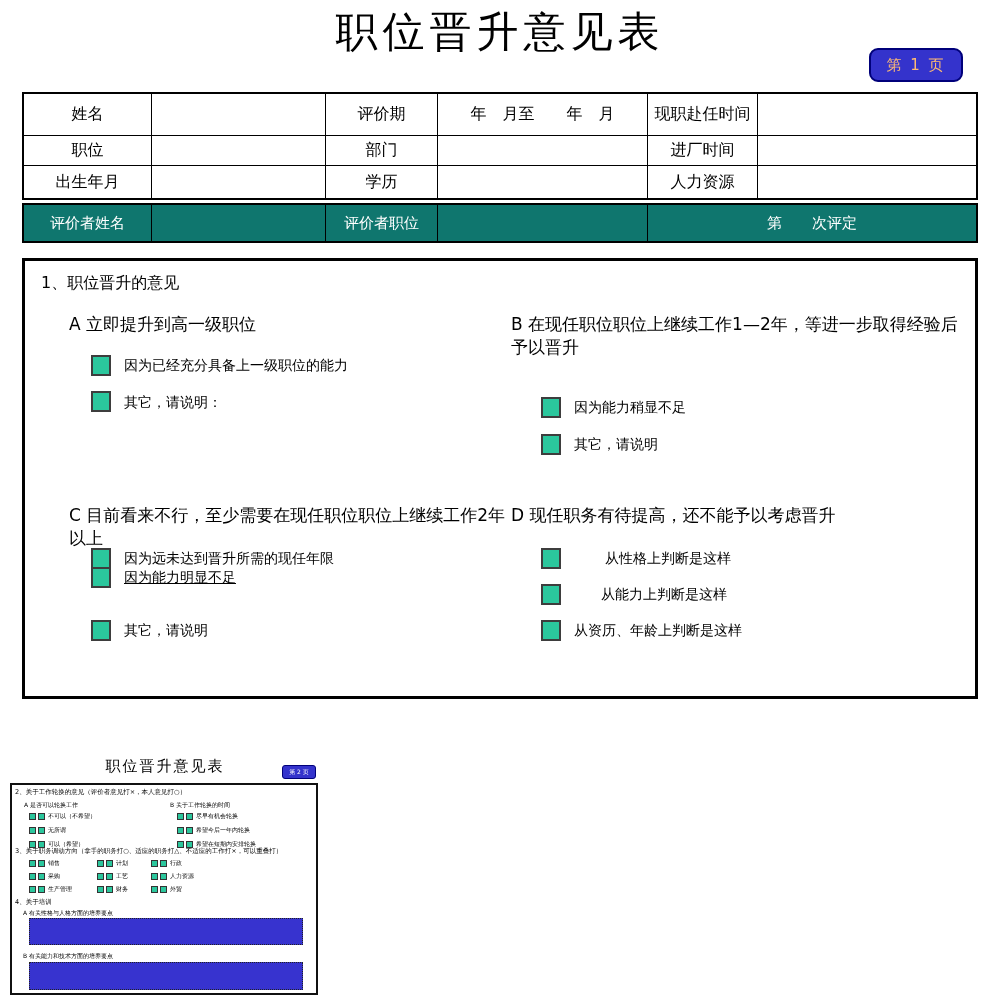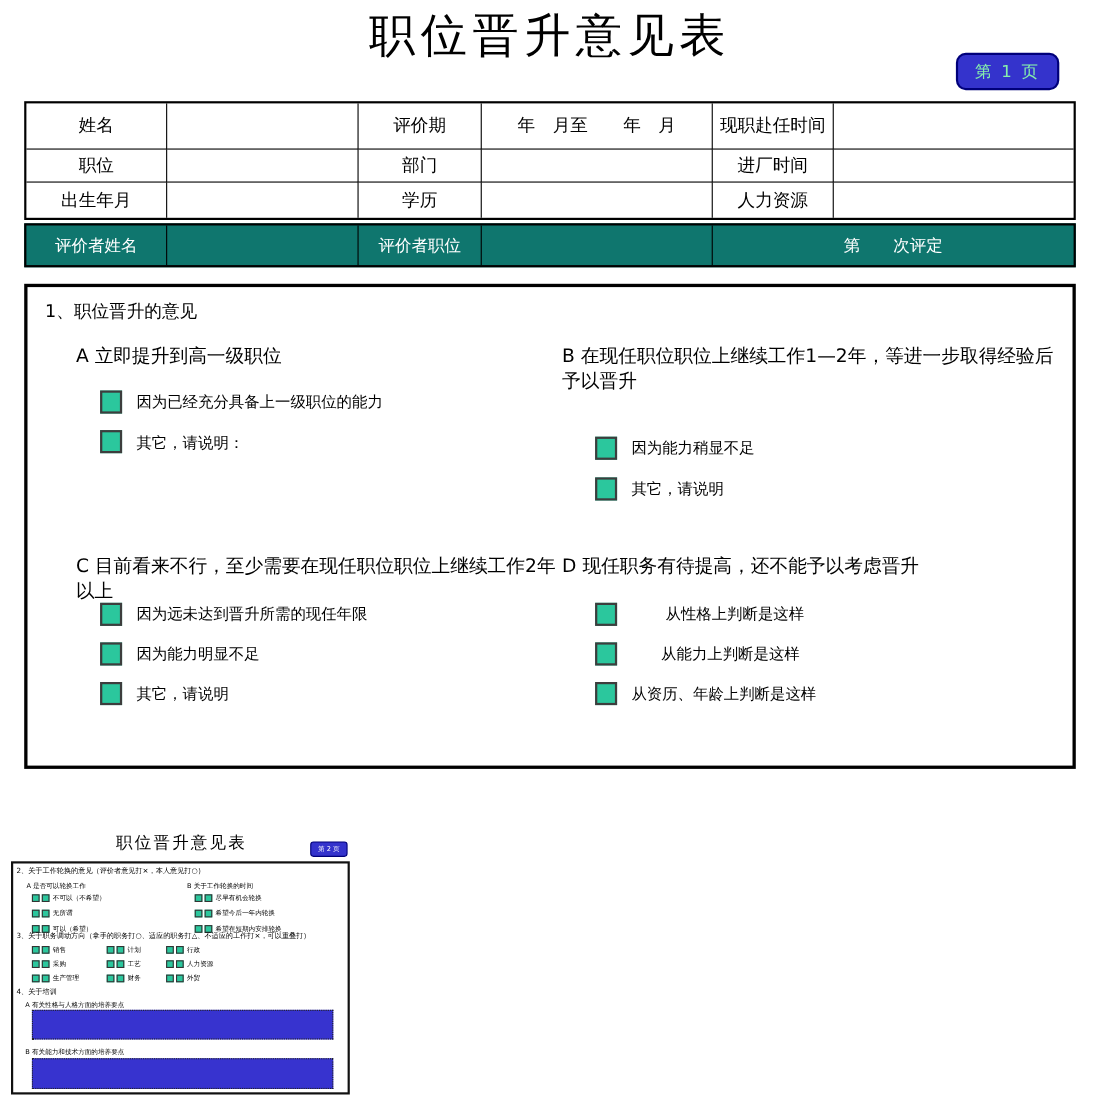--- a/index.html
+++ b/index.html
@@ -9,21 +9,21 @@
   }
   
   .doc-title{
     position:absolute;left:0;top:4px;width:1000px;text-align:center;
     font-family:"DejaVu Serif","Liberation Serif",serif;
     font-size:42px;letter-spacing:5px;font-weight:500;
   }
   .page-badge{
     position:absolute;left:869px;top:48px;width:94px;height:34px;
     background:#3433cc;border:2px solid #00007a;border-radius:9px;
-    color:#86efac;font-size:15px;display:flex;align-items:center;justify-content:center;
+    color:#fdba74;font-size:15px;display:flex;align-items:center;justify-content:center;
     box-sizing:border-box;letter-spacing:2px;
   }
   .info-table{
     position:absolute;left:22px;top:92px;width:956px;
     border:2px solid #000;box-sizing:border-box;
     display:grid;grid-template-columns:128px 174px 112px 210px 110px 1fr;
     grid-template-rows:42px 30px 32px;
   }
   .info-table .cell{
     border-right:1px solid #000;border-bottom:1px solid #000;
@@ -144,21 +144,21 @@
   <div class="opt-item" style="left:516px;top:173px;">
     <span class="cb"></span>
     <span>其它，请说明</span>
   </div>
 
   <div class="opt-label" style="left:44px;top:243px;width:450px;">C 目前看来不行，至少需要在现任职位职位上继续工作2年以上</div>
   <div class="opt-item" style="left:66px;top:287px;">
     <span class="cb"></span>
     <span>因为远未达到晋升所需的现任年限</span>
   </div>
-  <div class="opt-item" style="left:66px;top:323px;">
+  <div class="opt-item" style="left:66px;top:306px;text-decoration:underline;">
     <span class="cb"></span>
     <span>因为能力明显不足</span>
   </div>
   <div class="opt-item" style="left:66px;top:359px;">
     <span class="cb"></span>
     <span>其它，请说明</span>
   </div>
 
   <div class="opt-label" style="left:486px;top:243px;width:462px;">D 现任职务有待提高，还不能予以考虑晋升</div>
   <div class="opt-item" style="left:516px;top:287px;gap:44px;">

